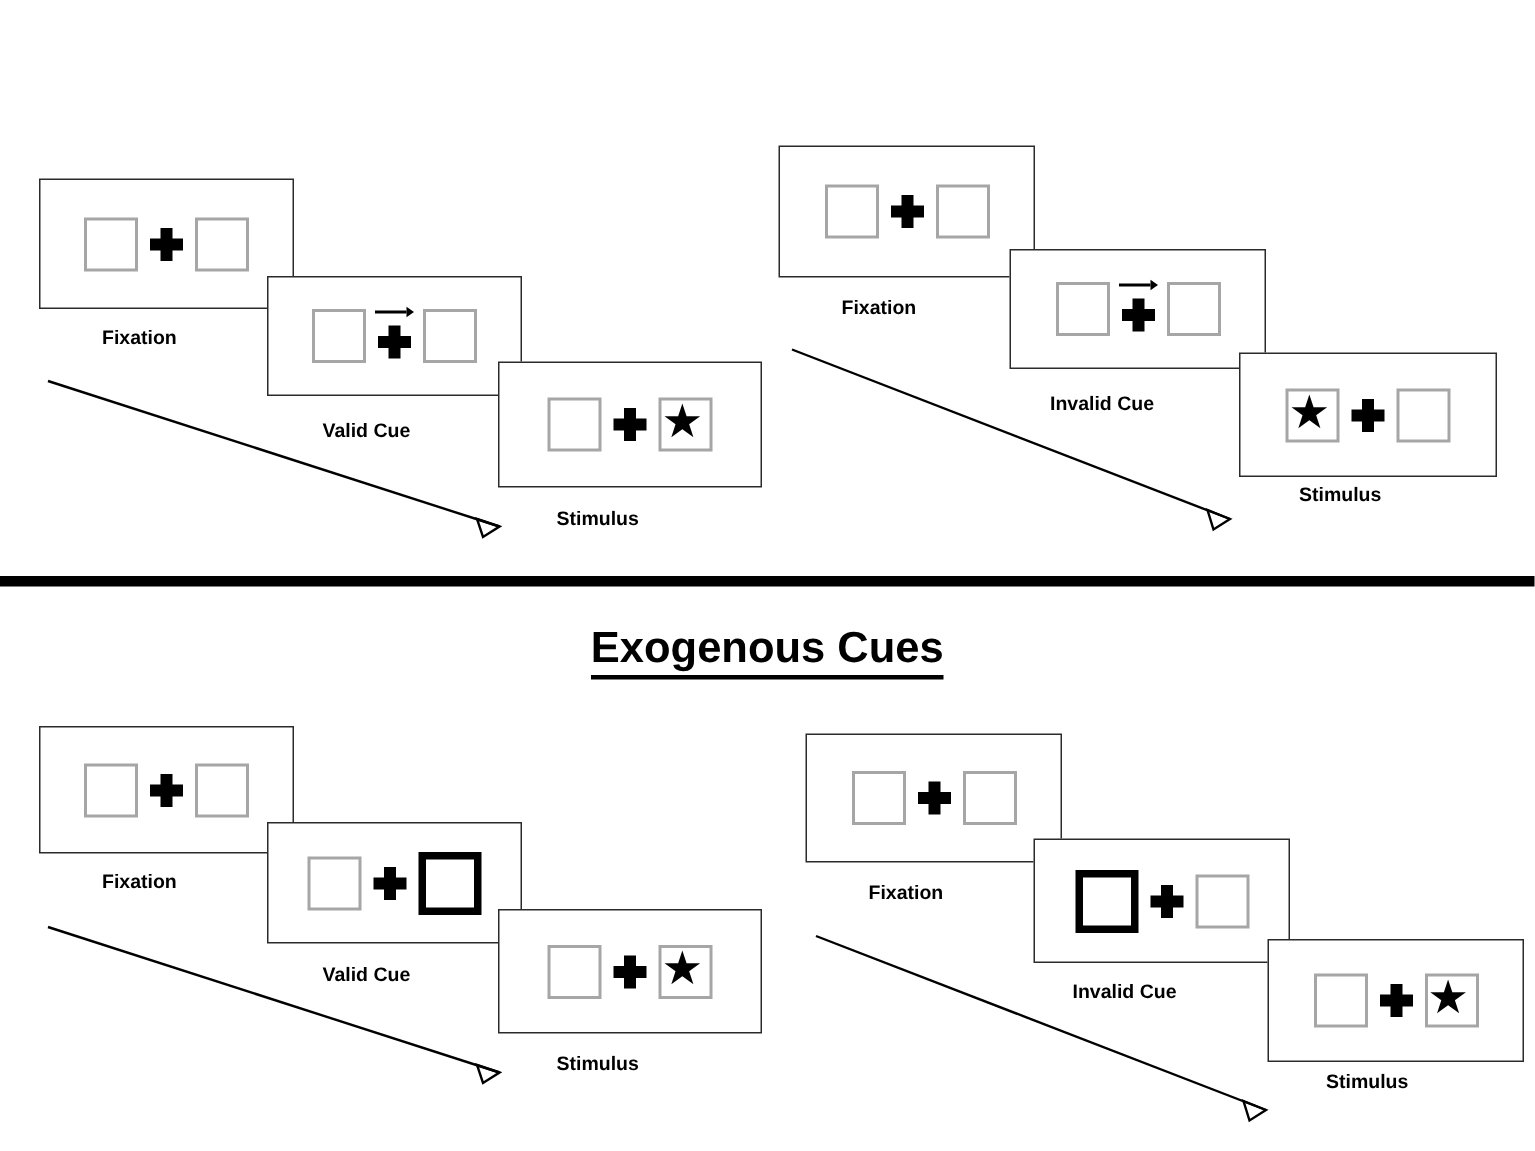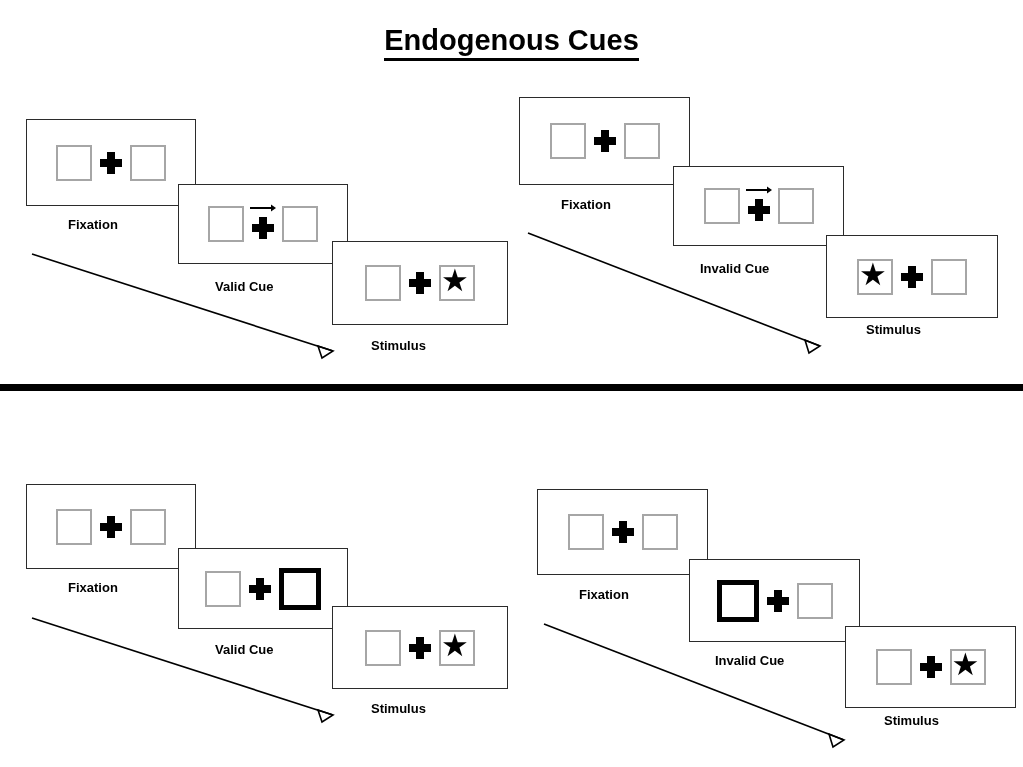--- a/index.html
+++ b/index.html
@@ -152,23 +152,20 @@
   .time-arrow {
     position: absolute;
     overflow: visible;
   }
 </style>
 </head>
 <body>
 
 <div id="stage">
 
-  <div class="section-title" style="left:0px; top:24px; width:1023px;">
-    <span class="title-underline">Endogenous Cues</span>
-  </div>
 
   <div class="panel" style="left:26px; top:119px; width:170px; height:87px;">
     <div class="panel-inner">
       <div class="cell">
         <div class="box-plain"></div>
       </div>
       <div class="plus-wrap">
         <div class="plus"></div>
       </div>
       <div class="cell">
@@ -270,20 +267,23 @@
   </div>
   <div class="caption" style="left:866px; top:322px;">Stimulus</div>
 
   <svg class="time-arrow" style="left:524px; top:227px;" width="310" height="130" viewBox="0 0 310 130">
     <line x1="4" y1="6" x2="296" y2="119" stroke="#000" stroke-width="1.6"></line>
     <polygon points="296,119 281,113 285,126" fill="none" stroke="#000" stroke-width="1.6"></polygon>
   </svg>
 
   <div class="section-divider" style="top:384px;"></div>
 
+  <div class="section-title" style="left:0px; top:416px; width:1023px;">
+    <span class="title-underline">Exogenous Cues</span>
+  </div>
 
   <div class="panel" style="left:26px; top:484px; width:170px; height:85px;">
     <div class="panel-inner">
       <div class="cell">
         <div class="box-plain"></div>
       </div>
       <div class="plus-wrap">
         <div class="plus"></div>
       </div>
       <div class="cell">

